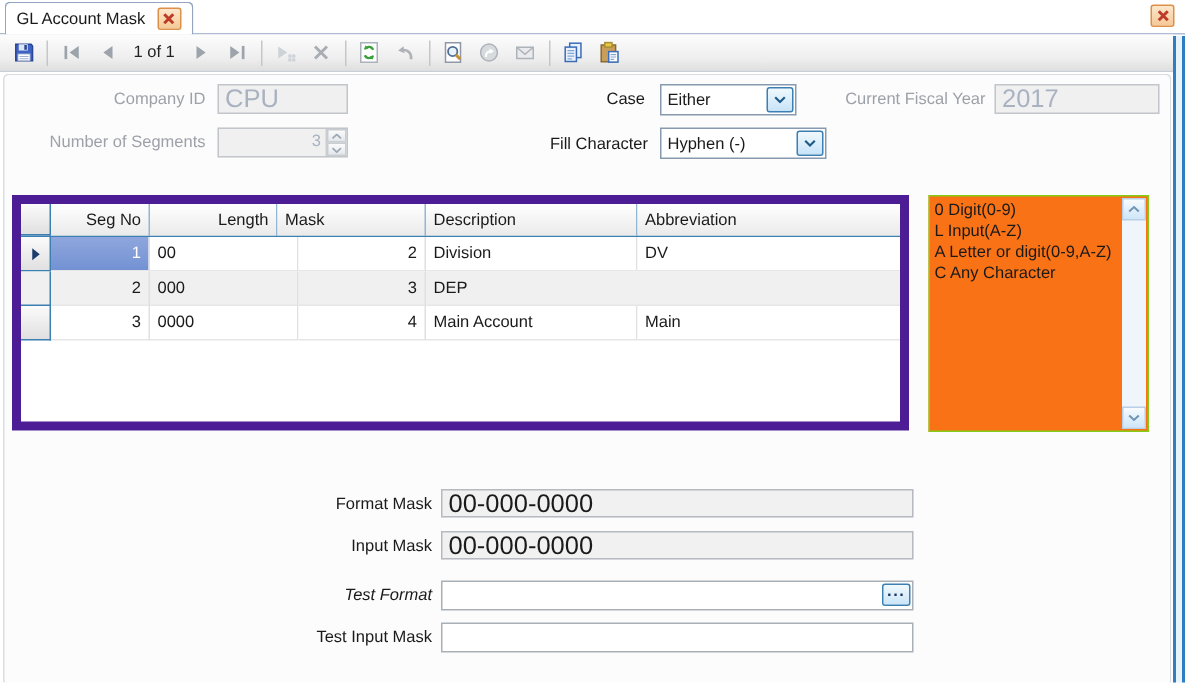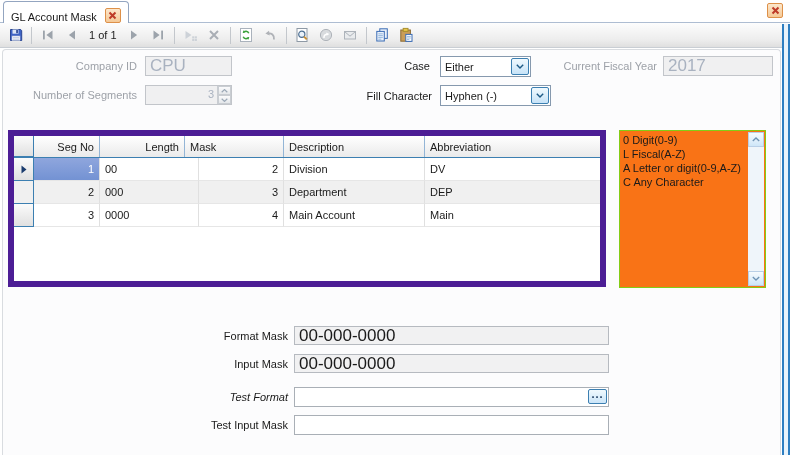--- a/index.html
+++ b/index.html
@@ -4,21 +4,21 @@
 <style>
   * { box-sizing: border-box; margin: 0; padding: 0; }
   html,body { width:790px; height:455px; overflow:hidden; background:#fff;
               font-family:"Liberation Sans", sans-serif; font-size:11px; color:#1a1a1a; }
 
   
   .tabstrip { position:absolute; left:0; top:0; width:790px; height:23px; background:#fff;
               border-bottom:1px solid #AEBDD2; }
   .tab { position:absolute; left:3px; top:1px; height:22px; background:#fff;
          border:1px solid #93A5C0; border-bottom:none; border-radius:4px 4px 0 0;
-         display:flex; align-items:flex-end; gap:8px; padding:0 7px; z-index:3; }
+         display:flex; align-items:center; gap:8px; padding:0 7px; z-index:3; }
   .tab-label { white-space:nowrap; }
   .close-btn { width:16px; height:15px; border:1px solid #DD9049; border-radius:2px;
                background:linear-gradient(#FCE7CC,#F5C996); display:flex; align-items:center;
                justify-content:center; cursor:default; }
   .win-close { position:absolute; left:767px; top:3px; z-index:4; }
 
   
   .toolbar { position:absolute; left:0; top:23px; width:782px; height:25px;
              background:linear-gradient(#FDFDFD,#EDEDED 70%,#DFDFDF);
              border-bottom:1px solid #C9CED4; display:flex; align-items:center;
@@ -296,38 +296,37 @@
     <div class="g-cell c-len ar">2</div>
     <div class="g-cell c-desc">Division</div>
     <div class="g-cell c-abbr">DV</div>
   </div>
 
   <div class="g-row alt">
     <div class="g-cell g-sel"></div>
     <div class="g-cell c-segno ar">2</div>
     <div class="g-cell c-mask">000</div>
     <div class="g-cell c-len ar">3</div>
-    <div class="g-cell c-desc">Department</div>
     <div class="g-cell c-abbr">DEP</div>
   </div>
 
   <div class="g-row">
     <div class="g-cell g-sel"></div>
     <div class="g-cell c-segno ar">3</div>
     <div class="g-cell c-mask">0000</div>
     <div class="g-cell c-len ar">4</div>
     <div class="g-cell c-desc">Main Account</div>
     <div class="g-cell c-abbr">Main</div>
   </div>
 </div>
 
 <div class="legend">
   <div class="legend-items">
     <div>0 Digit(0-9)</div>
-    <div>L Fiscal(A-Z)</div>
+    <div>L Input(A-Z)</div>
     <div>A Letter or digit(0-9,A-Z)</div>
     <div>C Any Character</div>
   </div>
   <div class="vscroll">
     <div class="vbtn">
       <svg width="8" height="5" viewBox="0 0 8 5">
         <path d="M0.8 4 L4 1 L7.2 4" fill="none" stroke="#6E93B4" stroke-width="1.3"></path>
       </svg>
     </div>
     <div class="vbtn">

